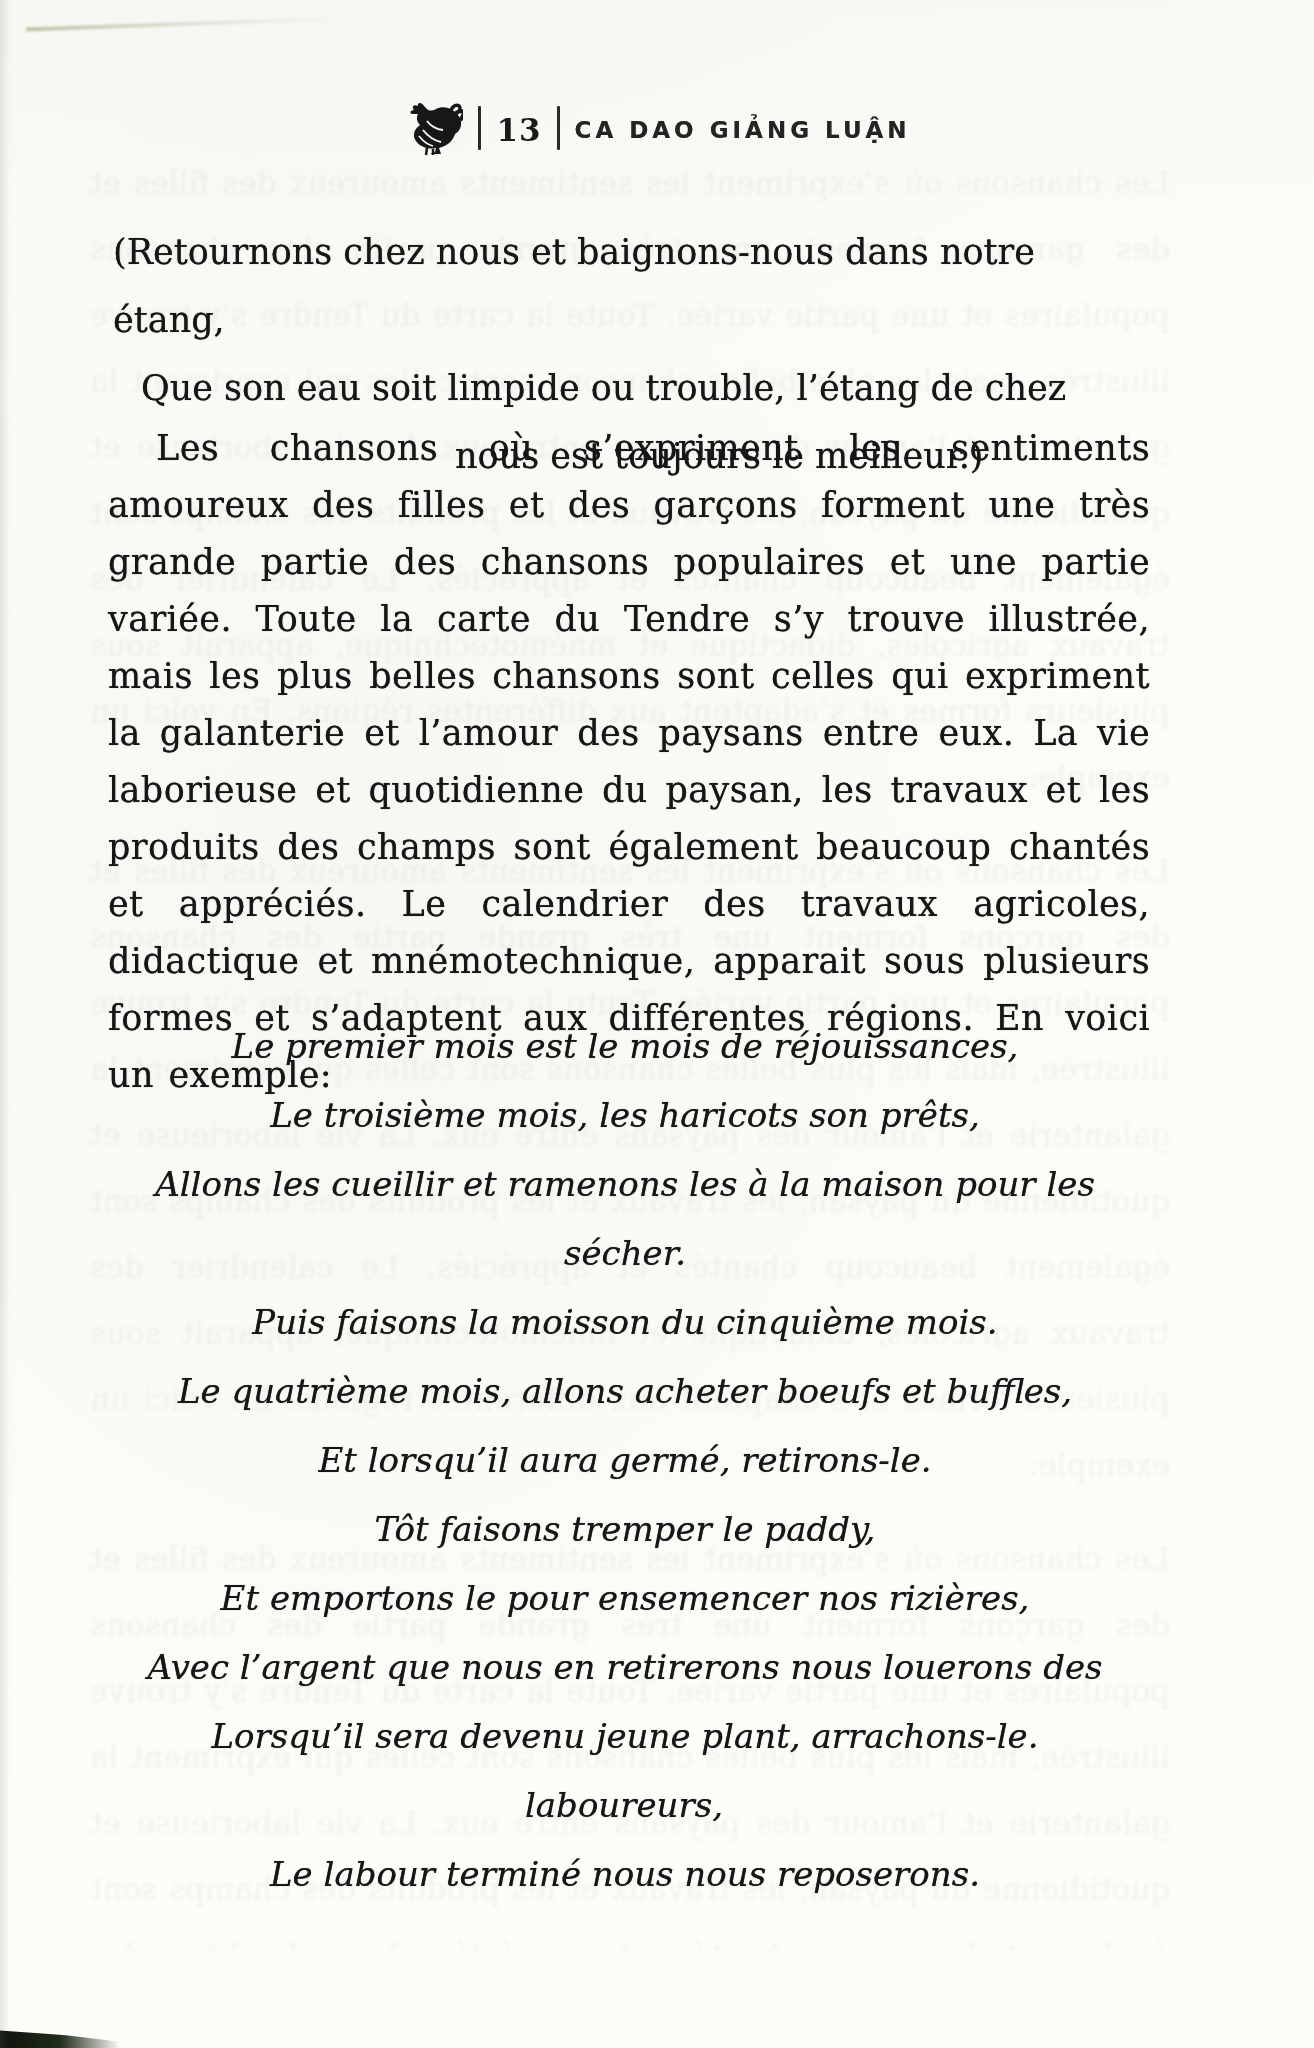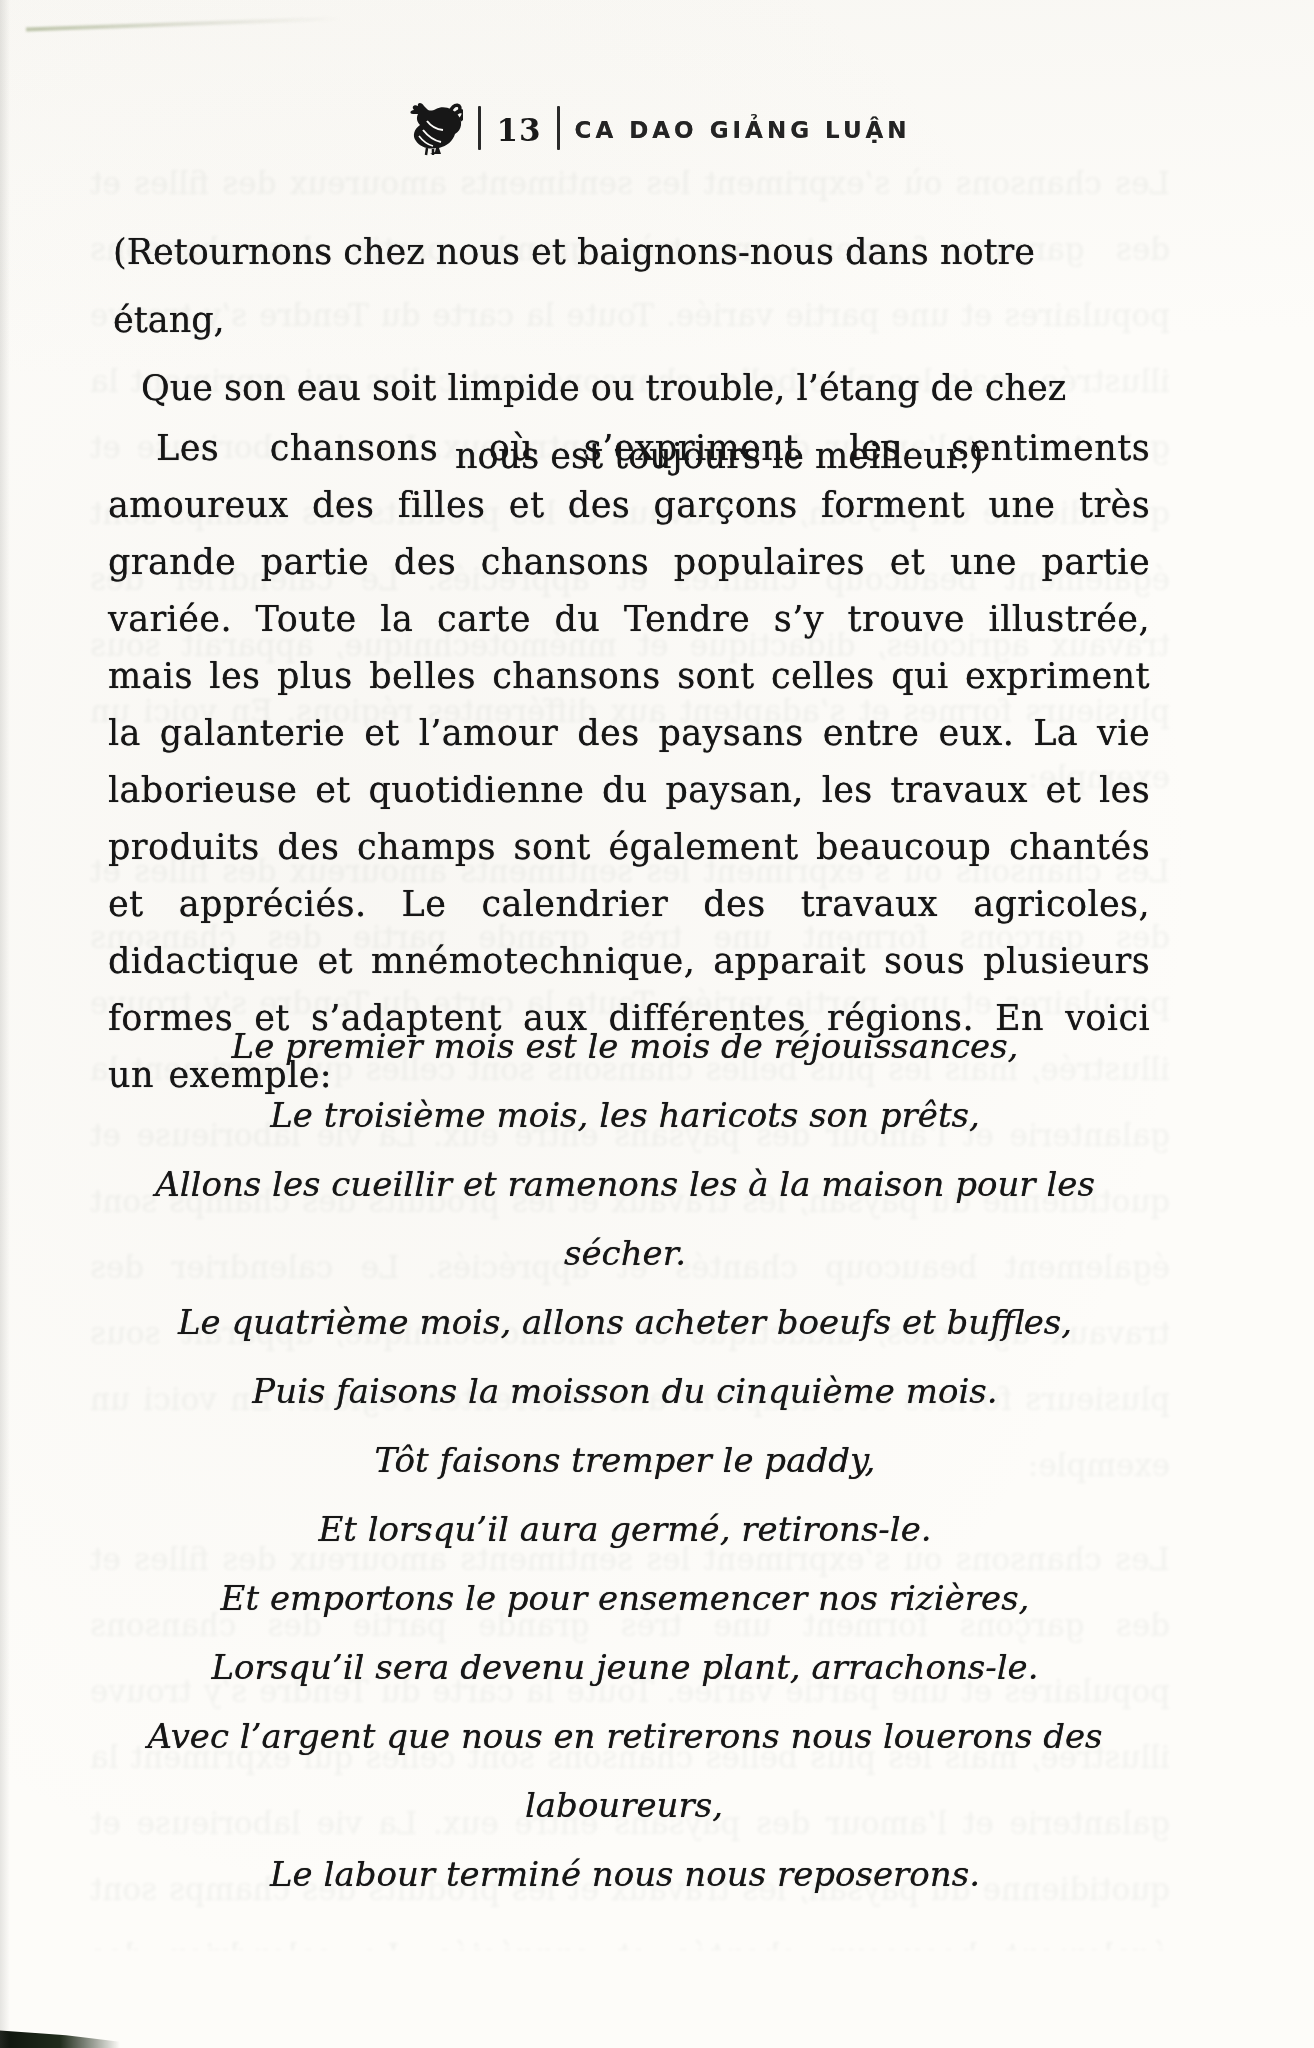--- a/index.html
+++ b/index.html
@@ -125,27 +125,27 @@
     <div class="l1">Que son eau soit limpide ou trouble, l’étang de chez</div>
     <div class="l2">nous est toujours le meilleur.)</div>
   </div>
 
   <div class="para">Les chansons où s’expriment les sentiments amoureux des filles et des garçons forment une très grande partie des chansons populaires et une partie variée. Toute la carte du Tendre s’y trouve illustrée, mais les plus belles chansons sont celles qui expriment la galanterie et l’amour des paysans entre eux. La vie laborieuse et quotidienne du paysan, les travaux et les produits des champs sont également beaucoup chantés et appréciés. Le calendrier des travaux agricoles, didactique et mnémotechnique, apparait sous plusieurs formes et s’adaptent aux différentes régions. En voici un exemple:</div>
 
   <div class="poem">
     <div>Le premier mois est le mois de réjouissances,</div>
     <div>Le troisième mois, les haricots son prêts,</div>
     <div>Allons les cueillir et ramenons les à la maison pour les sécher.</div>
+    <div>Puis faisons la moisson du cinquième mois.</div>
     <div>Le quatrième mois, allons acheter boeufs et buffles,</div>
-    <div>Puis faisons la moisson du cinquième mois.</div>
+    <div>Et lorsqu’il aura germé, retirons-le.</div>
     <div>Tôt faisons tremper le paddy,</div>
-    <div>Et lorsqu’il aura germé, retirons-le.</div>
     <div>Et emportons le pour ensemencer nos rizières,</div>
+    <div>Avec l’argent que nous en retirerons nous louerons des</div>
     <div>Lorsqu’il sera devenu jeune plant, arrachons-le.</div>
-    <div>Avec l’argent que nous en retirerons nous louerons des</div>
     <div class="right">laboureurs,</div>
     <div>Le labour terminé nous nous reposerons.</div>
   </div>
 
   <div class="corner-line-top"></div>
   <div class="corner-wedge-bottom"></div>
   <div class="edge-shadow-left"></div>
 
 </div>
 

